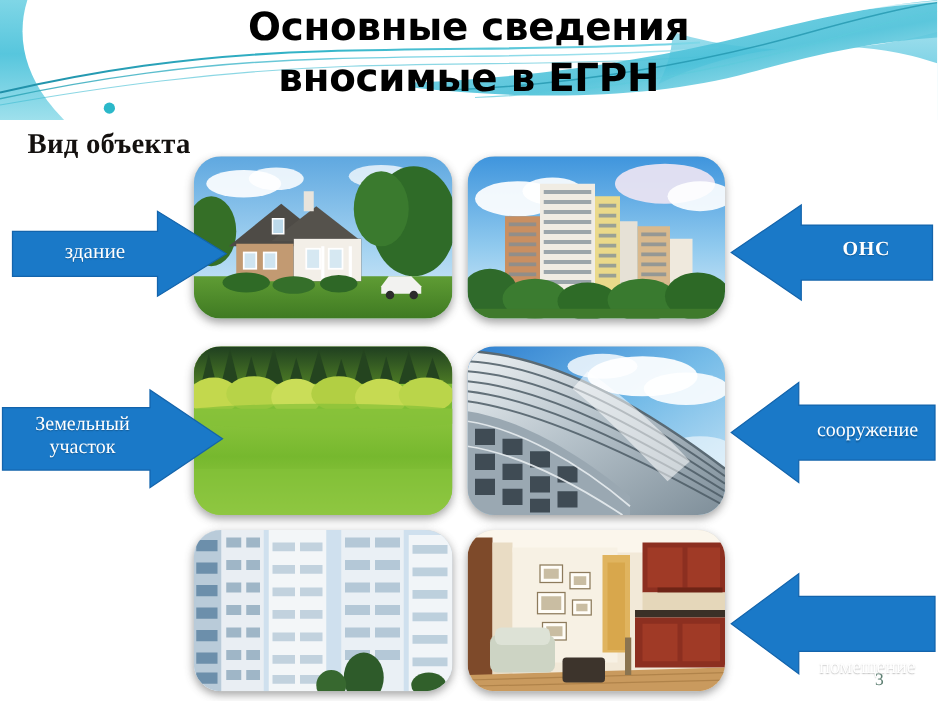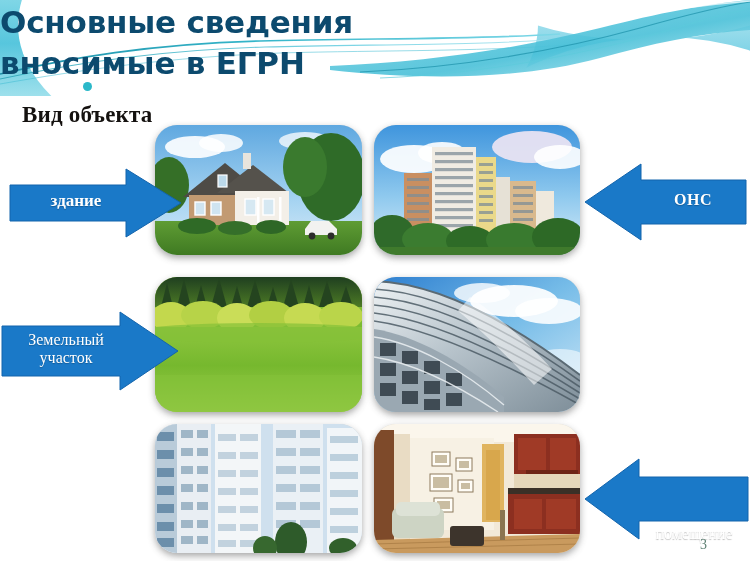--- a/index.html
+++ b/index.html
@@ -32,26 +32,26 @@
   }
   .deco-white-top-r{
     position:absolute;left:455px;top:-150px;width:400px;height:190px;
     background:#ffffff;border-radius:0 0 70% 60%;
   }
   .wave-svg{position:absolute;left:0;top:0;width:750px;height:96px;}
 
   
   .title{
     position:absolute;left:0;top:2px;width:750px;
-    text-align:left;
+    text-align:center;
     font-family:"DejaVu Sans", sans-serif;
     font-weight:bold;
     font-size:31px;
     line-height:41px;
-    color:#0c4a6e;
+    color:#000000;
     letter-spacing:-0.2px;
     z-index:5;
     white-space:pre-line;
   }
 
   
   .bullet-row{position:absolute;left:22px;top:82px;display:flex;align-items:center;gap:11px;z-index:6;flex-direction:column;}
   .bullet-dot{width:9px;height:9px;border-radius:50%;background:#2bb8c9;flex:0 0 auto;}
   .bullet-text{
     font-family:"Liberation Serif", serif;
@@ -497,38 +497,44 @@
 
         <rect x="126" y="86" width="5" height="30" fill="#8a7450"></rect>
       </svg>
     </div>
   </div>
 
   <div class="arrow" style="left:8px;top:167px;width:175px;height:72px;">
     <svg width="175" height="72" viewBox="0 0 175 72">
       <polygon points="2,18 118,18 118,2 173,36 118,70 118,54 2,54" fill="#1a79c8" stroke="#1364ac" stroke-width="1"></polygon>
     </svg>
-    <div class="arrow-label lbl-zdanie" style="left:22px;top:24px;width:92px;font-weight:bold;">здание</div>
+    <div class="arrow-label lbl-zdanie" style="left:22px;top:24px;width:92px;">здание</div>
   </div>
 
   <div class="arrow" style="left:0px;top:310px;width:180px;height:82px;text-decoration:underline;">
     <svg width="180" height="82" viewBox="0 0 180 82">
       <polygon points="2,16 120,16 120,2 178,41 120,80 120,66 2,66" fill="#1a79c8" stroke="#1364ac" stroke-width="1"></polygon>
     </svg>
     <div class="arrow-label lbl-zem" style="left:14px;top:21px;width:104px;">Земельный
 участок</div>
   </div>
 
   <div class="arrow" style="left:583px;top:160px;width:165px;height:84px;">
     <svg width="165" height="84" viewBox="0 0 165 84">
       <polygon points="2,42 58,4 58,20 163,20 163,64 58,64 58,80" fill="#1a79c8" stroke="#1364ac" stroke-width="1"></polygon>
     </svg>
     <div class="arrow-label lbl-ons" style="left:62px;top:31px;width:96px;">ОНС</div>
   </div>
 
+  <div class="arrow" style="left:583px;top:302px;width:167px;height:88px;">
+    <svg width="167" height="88" viewBox="0 0 167 88">
+      <polygon points="2,44 56,4 56,22 165,22 165,66 56,66 56,84" fill="#1a79c8" stroke="#1364ac" stroke-width="1"></polygon>
+    </svg>
+    <div class="arrow-label lbl-soor" style="left:56px;top:34px;width:110px;">сооружение</div>
+  </div>
 
   <div class="arrow" style="left:583px;top:455px;width:167px;height:88px;">
     <svg width="167" height="88" viewBox="0 0 167 88">
       <polygon points="2,44 56,4 56,22 165,22 165,66 56,66 56,84" fill="#1a79c8" stroke="#1364ac" stroke-width="1"></polygon>
     </svg>
     <div class="arrow-label lbl-pom" style="left:56px;top:34px;width:110px;margin-top:36px;">помещение</div>
   </div>
 
   <div class="page-num">3</div>
 

